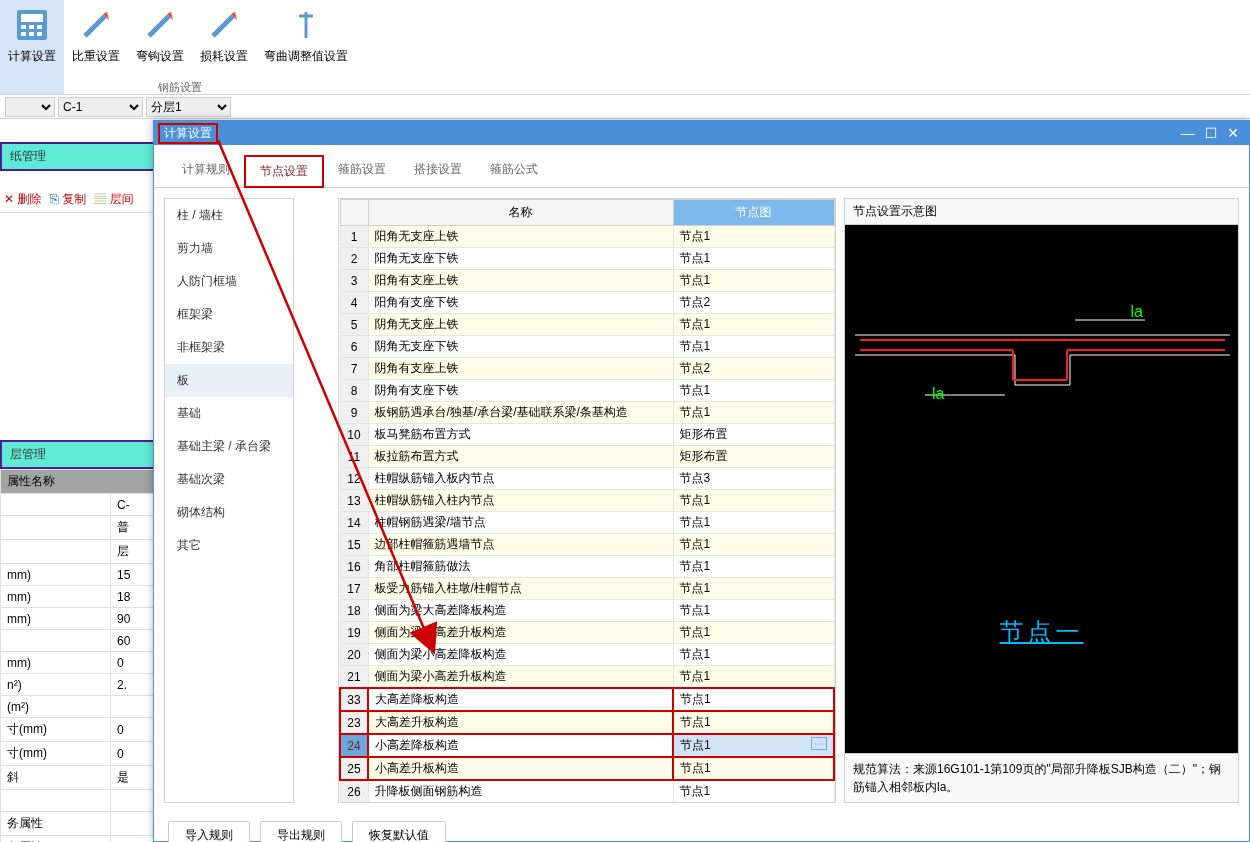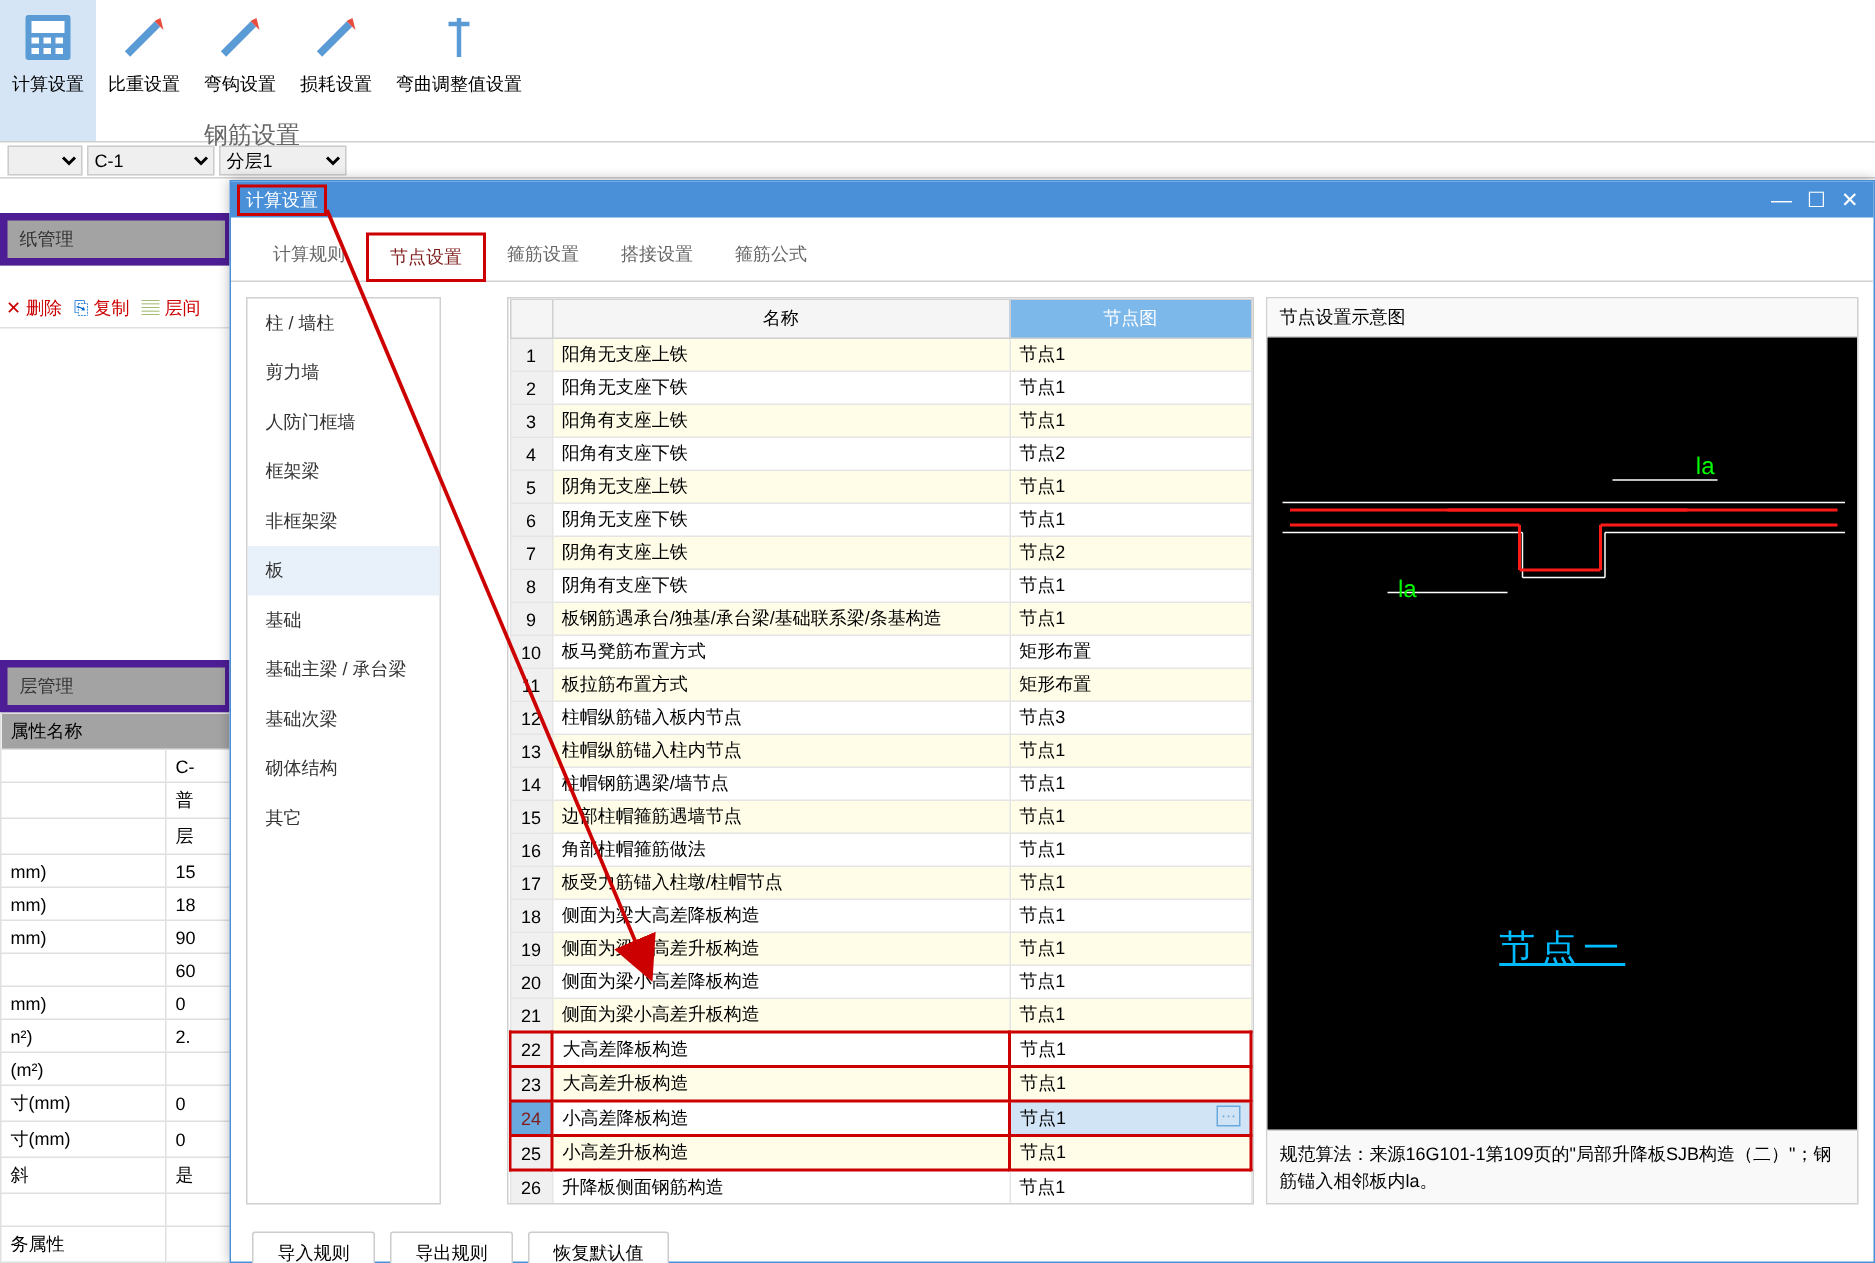--- a/index.html
+++ b/index.html
@@ -3,31 +3,31 @@
 <meta charset="utf-8">
 <style>
 * { margin: 0; padding: 0; box-sizing: border-box; font-family: "Microsoft YaHei", sans-serif; font-size: 12px; }
 body { background: #fff; width: 1250px; height: 842px; overflow: hidden; position: relative; }
 
 
 .ribbon { background: #fff; border-bottom: 1px solid #d0d0d0; height: 95px; display: flex; }
 .ribbon-item { text-align: center; padding: 5px 8px; cursor: pointer; }
 .ribbon-item.active { background: #d5e5f5; }
 .ribbon-icon { width: 40px; height: 40px; margin: 0 auto 3px; display: flex; align-items: center; justify-content: center; }
-.ribbon-group-label { position: absolute; top: 80px; left: 136px; color: #666; font-size: 16px; }
+.ribbon-group-label { position: absolute; top: 80px; left: 158px; color: #666; font-size: 11px; }
 
 
 .toolbar2 { height: 24px; border-bottom: 1px solid #d0d0d0; display: flex; align-items: center; padding: 0 5px; }
 .toolbar2 select, .toolbar2 input { height: 20px; border: 1px solid #ccc; margin-right: 3px; font-size: 12px; }
 .toolbar2 .sel-small { width: 50px; }
 .toolbar2 .sel-med { width: 85px; }
 
 
 .left-col { position: absolute; left: 0; top: 142px; width: 155px; }
-.panel-header { background: #a3a3a3; border: 5px solid #4c1d95; padding: 4px 8px; color: #333; }
+.panel-header { background: #5eead4; border: 2px solid #4c1d95; padding: 4px 8px; color: #333; }
 .panel-toolbar { padding: 4px; border-bottom: 1px solid #e0e0e0; display: flex; gap: 8px; }
 .panel-toolbar span { cursor: pointer; color: #c00; margin-top: 16px; }
 .panel-toolbar .blue { color: #06c; }
 .panel-toolbar .dark { color: #8a4; }
 .prop-panel { position: absolute; left: 0; top: 440px; width: 155px; }
 .prop-table { width: 100%; border-collapse: collapse; }
 .prop-table td { border: 1px solid #e0e0e0; padding: 3px 6px; height: 22px; overflow: hidden; white-space: nowrap; }
 .prop-table td:first-child { width: 110px; }
 .prop-header { background: #a3a3a3; font-weight: normal; }
 
@@ -370,21 +370,21 @@
                 <td class="num">20</td>
     <td class="name">侧面为梁小高差降板构造</td>
     <td class="val">节点1</td>
               </tr>
               <tr class="alt">
                 <td class="num">21</td>
     <td class="name">侧面为梁小高差升板构造</td>
     <td class="val">节点1</td>
               </tr>
               <tr>
-                <td class="num red-box">22</td>
+                <td class="num red-box">33</td>
     <td class="name red-box">大高差降板构造</td>
     <td class="val red-box">节点1</td>
               </tr>
               <tr class="alt">
                 <td class="num red-box">23</td>
     <td class="name red-box">大高差升板构造</td>
     <td class="val red-box">节点1</td>
               </tr>
               <tr class="selrow">
                 <td class="num sel red-box">24</td>

